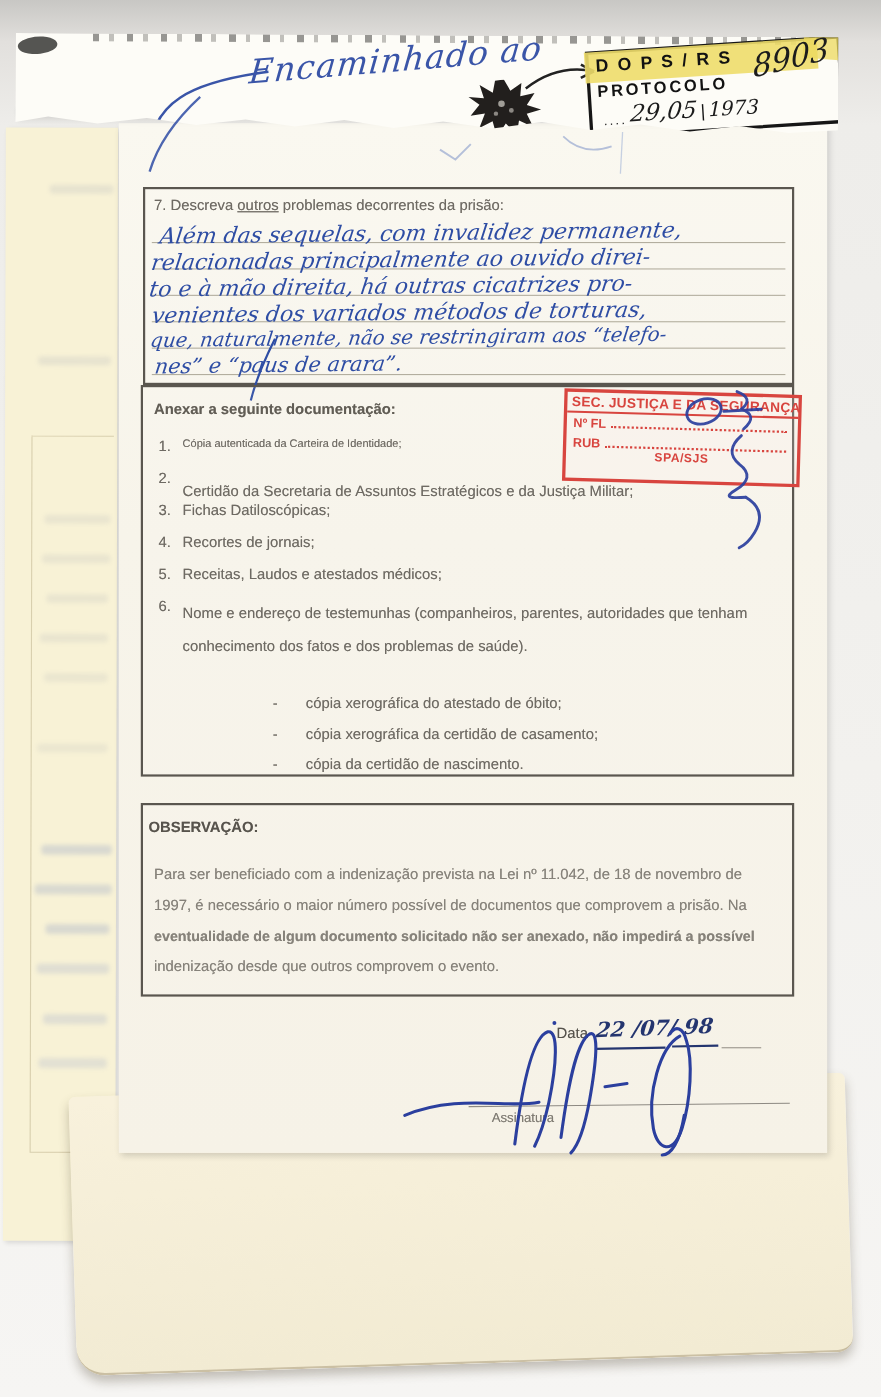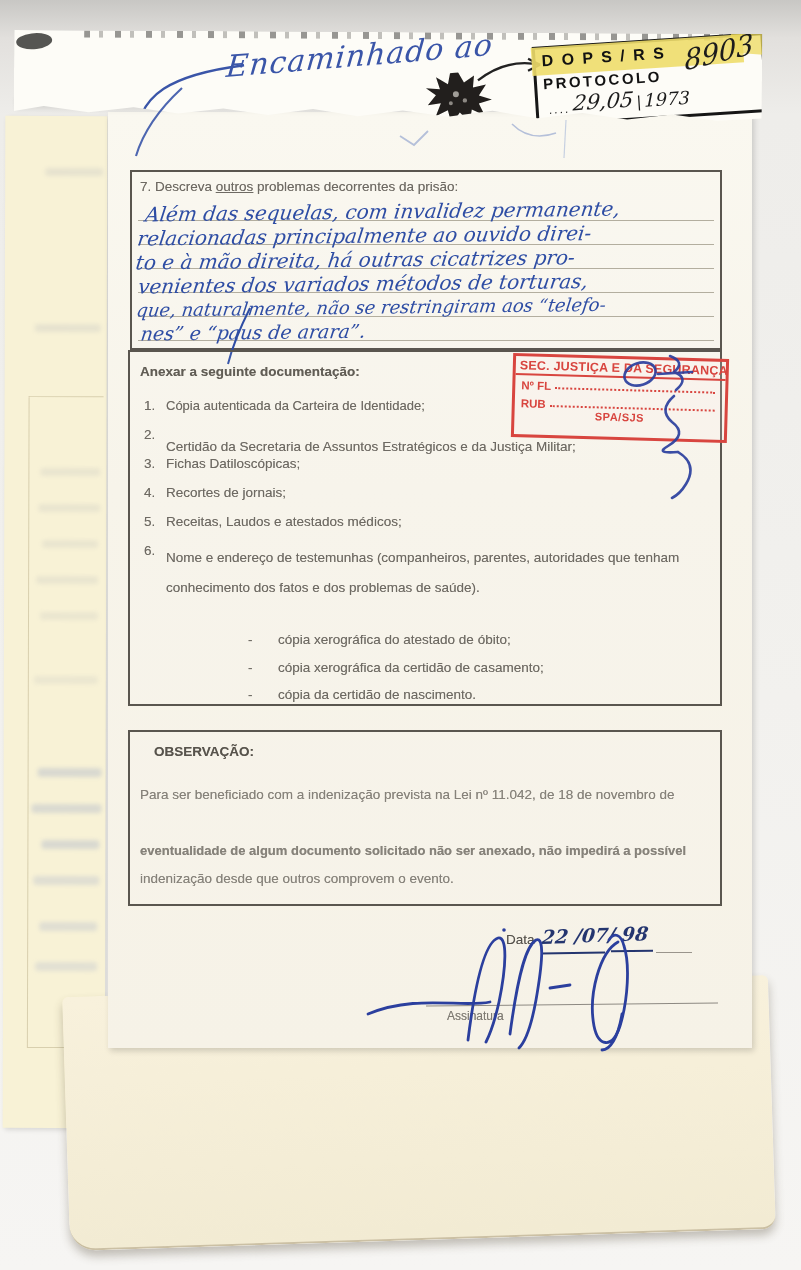--- a/index.html
+++ b/index.html
@@ -75,21 +75,21 @@
 
     <svg class="abs" width="30" height="60" viewBox="0 0 30 60" style="left:116px;top:194px;">
       <path d="M26,2 C16,22 8,42 4,58" stroke="#2e4da4" stroke-width="2" fill="none"></path>
     </svg>
 
     <div class="formbox" style="left:20px;top:238px;width:590px;height:352px;">
       <div class="abs print print-bold" style="left:10px;top:12px;font-size:13.5px;color:#615d55;">Anexar a seguinte documentação:</div>
 
       <div class="abs print" style="left:0;top:46px;width:100%;">
         <span class="abs" style="left:14px;font-size:13.5px;">1.</span>
-        <span class="abs" style="left:36px;font-size:13px;">Cópia autenticada da Carteira de Identidade;</span>
+        <span class="abs" style="left:36px;font-size:10px;">Cópia autenticada da Carteira de Identidade;</span>
       </div>
       <div class="abs print" style="left:0;top:75px;width:100%;">
         <span class="abs" style="left:14px;font-size:13.5px;">2.</span>
         <span class="abs" style="left:36px;font-size:13.5px;margin-top:12px;">Certidão da Secretaria de Assuntos Estratégicos e da Justiça Militar;</span>
       </div>
       <div class="abs print" style="left:0;top:104px;width:100%;">
         <span class="abs" style="left:14px;font-size:13.5px;">3.</span>
         <span class="abs" style="left:36px;font-size:13.5px;">Fichas Datiloscópicas;</span>
       </div>
       <div class="abs print" style="left:0;top:133px;width:100%;">
@@ -137,22 +137,23 @@
       <g stroke="#2b3f9e" stroke-width="2.6" fill="none" stroke-linecap="round">
         <ellipse cx="26" cy="22" rx="16" ry="11" transform="rotate(-18 26 22)"></ellipse>
         <path d="M56,4 Q72,10 60,20 Q76,26 62,38"></path>
         <path d="M44,22 L78,20"></path>
         <path d="M60,44 Q44,58 58,70 Q74,82 54,94 Q40,102 64,100"></path>
         <path d="M64,100 Q84,112 72,132 Q66,142 58,146"></path>
       </g>
     </svg>
 
     <div class="formbox" style="left:20px;top:618px;width:590px;height:172px;">
-      <div class="abs print print-bold" style="left:24px;top:12px;font-size:13.5px;">OBSERVAÇÃO:</div>
+      <div class="abs print print-bold" style="left:5px;top:12px;font-size:13.5px;">OBSERVAÇÃO:</div>
       <div class="abs print" style="left:10px;top:55px;font-size:13.5px;color:#86827a;white-space:nowrap;">Para ser beneficiado com a indenização prevista na Lei nº 11.042, de 18 de novembro de</div>
+      <div class="abs print" style="left:10px;top:83px;font-size:13.5px;color:#86827a;white-space:nowrap;">1997, é necessário o maior número possível de documentos que comprovem a prisão. Na</div>
       <div class="abs print" style="left:10px;top:111px;font-size:13px;color:#86827a;white-space:nowrap;font-weight:bold;">eventualidade de algum documento solicitado não ser anexado, não impedirá a possível</div>
       <div class="abs print" style="left:10px;top:139px;font-size:13.5px;color:#86827a;white-space:nowrap;">indenização desde  que outros comprovem o evento.</div>
     </div>
 
     <div class="abs print" style="left:398px;top:820px;font-size:13.5px;color:#55524c;">Data</div>
     <div class="abs hw" style="left:434px;top:812px;font-size:19px;font-weight:bold;color:#24356f;transform:rotate(-2deg) skewX(-8deg);white-space:nowrap;">22 /07/ 98</div>
     <div class="abs" style="left:433px;top:840px;width:64px;border-bottom:2px solid #24356f;transform:rotate(-1deg);"></div>
     <div class="abs" style="left:503px;top:838px;width:42px;border-bottom:2px solid #24356f;transform:rotate(-1deg);"></div>
     <div class="abs" style="left:548px;top:840px;width:36px;border-bottom:1px solid #9a958c;"></div>
 

